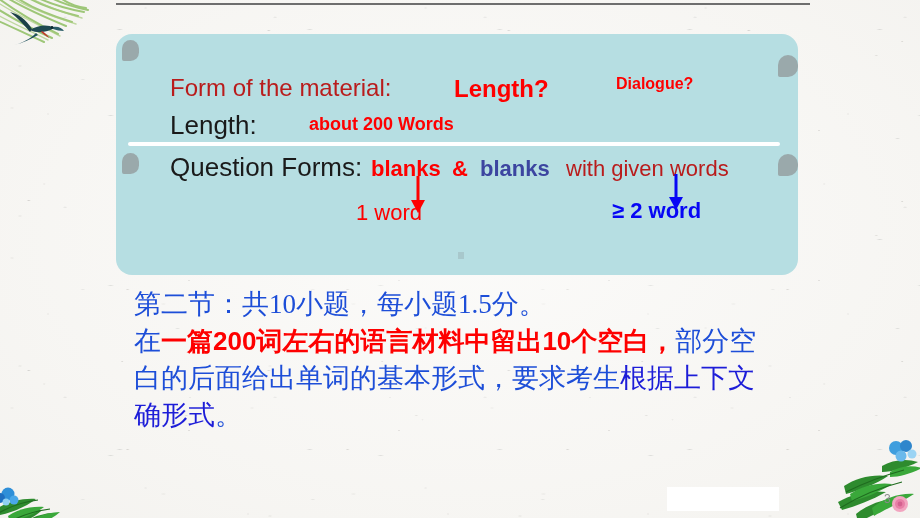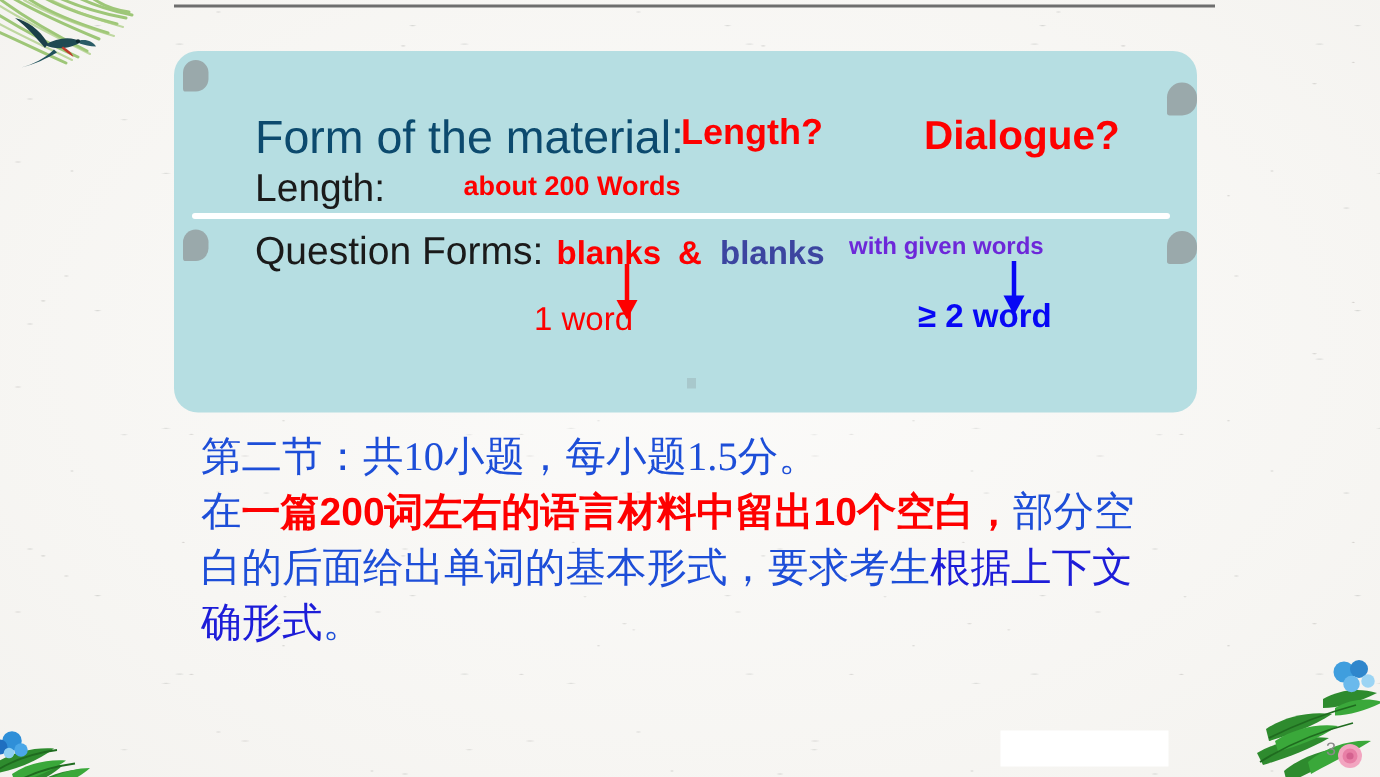--- a/index.html
+++ b/index.html
@@ -101,32 +101,32 @@
   .knob.tl { left: 6px;  top: 6px;  border-bottom-left-radius: 2px; }
   .knob.bl { left: 6px;  top: 119px; border-bottom-left-radius: 2px; }
   .knob.tr { left: 662px; top: 21px; width: 20px; height: 22px;
              border-radius: 11px; border-bottom-left-radius: 2px; }
   .knob.mr { left: 662px; top: 120px; width: 20px; height: 22px;
              border-radius: 11px; border-bottom-left-radius: 2px; }
 
   
   .pline { position: absolute; white-space: nowrap; }
 
-  #form-label   { left: 54px;  top: 40px;  font-size: 31px; color: #0c4a6e; }
+  #form-label   { left: 54px;  top: 40px;  font-size: 24px; color: #b91c1c; }
   #form-val-1   { left: 338px; top: 41px;  font-size: 24px; font-weight: bold; color: #fe0000; }
-  #form-val-2   { left: 500px; top: 41px;  font-size: 27px; font-weight: bold; color: #fe0000; }
+  #form-val-2   { left: 500px; top: 41px;  font-size: 16px; font-weight: bold; color: #fe0000; }
 
   #length-label { left: 54px;  top: 76px;  font-size: 26px; color: #1a1a1a; }
   #length-val   { left: 193px; top: 80px;  font-size: 18px; font-weight: bold; color: #fe0000; }
 
   #qf-label     { left: 54px;  top: 118px; font-size: 26px; color: #1a1a1a; }
   #qf-a         { left: 255px; top: 122px; font-size: 22px; font-weight: bold; color: #fe0000; }
   #qf-amp       { left: 336px; top: 122px; font-size: 22px; font-weight: bold; color: #fe0000; }
   #qf-b         { left: 364px; top: 122px; font-size: 22px; font-weight: bold; color: #3c45a0; }
-  #qf-c         { left: 450px; top: 122px; font-size: 16px; font-weight: bold; color: #6d28d9; }
+  #qf-c         { left: 450px; top: 122px; font-size: 22px; font-weight: normal; color: #b91c1c; }
 
   #ans-label    { left: 54px;  top: 182px; font-size: 26px; color: #1a1a1a; }
   #ans-red      { left: 240px; top: 166px; font-size: 22px; font-weight: normal; color: #fe0000; }
   #ans-blue     { left: 496px; top: 164px; font-size: 22px; font-weight: bold; color: #0707f5; }
 
   .tiny-mark {
     position: absolute;
     left: 342px; top: 218px;
     width: 6px; height: 7px;
     background: #a8c8cc;

